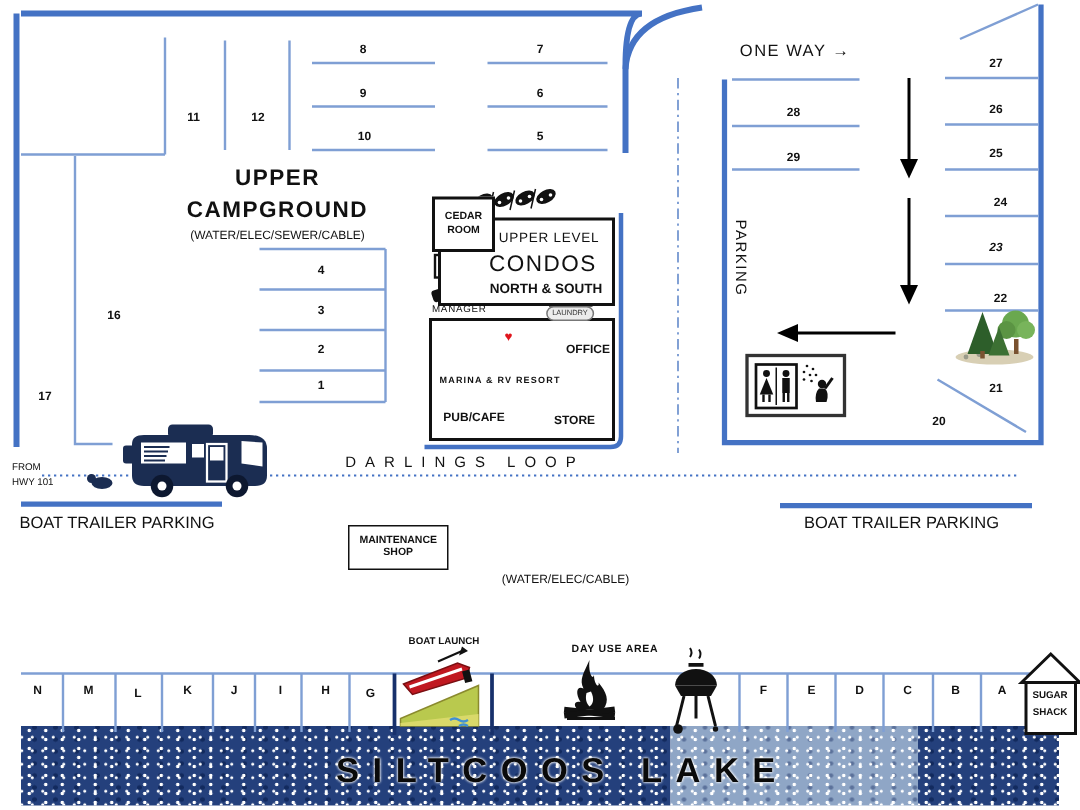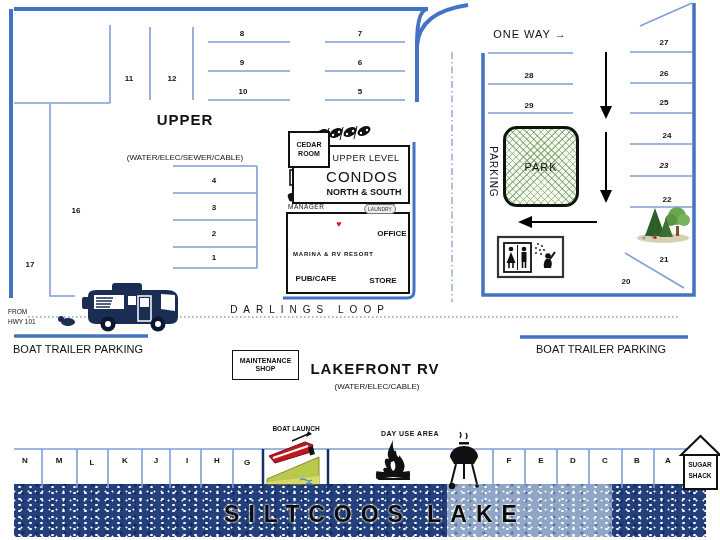--- a/index.html
+++ b/index.html
@@ -31,23 +31,20 @@
 </style>
 </head>
 <body>
 
 <div id="stage">
 
   <div class="water wdark" style="left:14px;width:433px;"></div>
   <div class="water wlight" style="left:447px;width:165px;"></div>
   <div class="water wdark" style="left:612px;width:94px;"></div>
 
-  <div class="park">
-    <span>PARK</span>
-  </div>
 
   <svg id="map-svg" width="720" height="540" viewBox="0 0 720 540">
 
     <g stroke="#4472C4" fill="none">
       <path d="M14,9 H428 Q417,9 417,44 V102" stroke-width="4"></path>
       <path d="M417,46 Q419,12 468,5" stroke-width="4"></path>
       <path d="M11,9 V298" stroke-width="4"></path>
       <path d="M483,53 V295 H694 V3" stroke-width="3.5"></path>
       <path d="M283,298 H407 Q414,298 414,291 V142" stroke-width="3"></path>
       <path d="M14,336 H148" stroke-width="3.5"></path>
@@ -202,20 +199,21 @@
       <circle cx="477" cy="486" r="1.8" fill="#111"></circle>
     </g>
 
     <g>
       <rect x="684" y="453" width="33" height="36" fill="#fff" stroke="#111" stroke-width="2"></rect>
       <polygon points="681,455 700.5,436 720,455" fill="#fff" stroke="#111" stroke-width="2"></polygon>
     </g>
   </svg>
 
   <div class="lbl" style="left:185px;top:119px;font-size:15px;font-weight:bold;letter-spacing:1px;">UPPER</div>
+  <div class="lbl" style="left:185px;top:140px;font-size:15px;font-weight:bold;letter-spacing:1px;">CAMPGROUND</div>
   <div class="lbl" style="left:185px;top:157px;font-size:8px;">(WATER/ELEC/SEWER/CABLE)</div>
 
   <div class="lbl num" style="left:242px;top:33px;">8</div>
   <div class="lbl num" style="left:242px;top:62px;">9</div>
   <div class="lbl num" style="left:243px;top:91px;">10</div>
   <div class="lbl num" style="left:360px;top:33px;">7</div>
   <div class="lbl num" style="left:360px;top:62px;">6</div>
   <div class="lbl num" style="left:360px;top:91px;">5</div>
   <div class="lbl num" style="left:129px;top:78px;">11</div>
   <div class="lbl num" style="left:172px;top:78px;">12</div>
@@ -261,21 +259,20 @@
   <div class="lbl-l" style="left:8px;top:318px;font-size:6.5px;">HWY 101</div>
   <div class="lbl" style="left:310px;top:309px;font-size:10px;letter-spacing:6px;">DARLINGS LOOP</div>
   <div class="lbl" style="left:78px;top:349px;font-size:11px;">BOAT TRAILER PARKING</div>
   <div class="lbl" style="left:601px;top:349px;font-size:11px;">BOAT TRAILER PARKING</div>
 
   <div class="box" style="left:232px;top:350px;width:65px;height:28px;border-width:1.5px;display:flex;flex-direction:column;align-items:center;justify-content:center;line-height:1.2;">
     <span style="font-size:7px;font-weight:bold;">MAINTENANCE</span>
     <span style="font-size:7px;font-weight:bold;">SHOP</span>
   </div>
 
-  <div class="lbl" style="left:375px;top:368px;font-size:15px;font-weight:bold;letter-spacing:1px;">LAKEFRONT RV</div>
   <div class="lbl" style="left:377px;top:386px;font-size:8px;">(WATER/ELEC/CABLE)</div>
 
   <div class="lbl" style="left:296px;top:428px;font-size:6.5px;font-weight:bold;">BOAT LAUNCH</div>
   <div class="lbl" style="left:410px;top:433px;font-size:7px;font-weight:bold;letter-spacing:.5px;">DAY USE AREA</div>
 
   <div class="lbl dock" style="left:25px;top:460px;">N</div>
   <div class="lbl dock" style="left:59px;top:460px;">M</div>
   <div class="lbl dock" style="left:92px;top:462px;">L</div>
   <div class="lbl dock" style="left:125px;top:460px;">K</div>
   <div class="lbl dock" style="left:156px;top:460px;">J</div>

